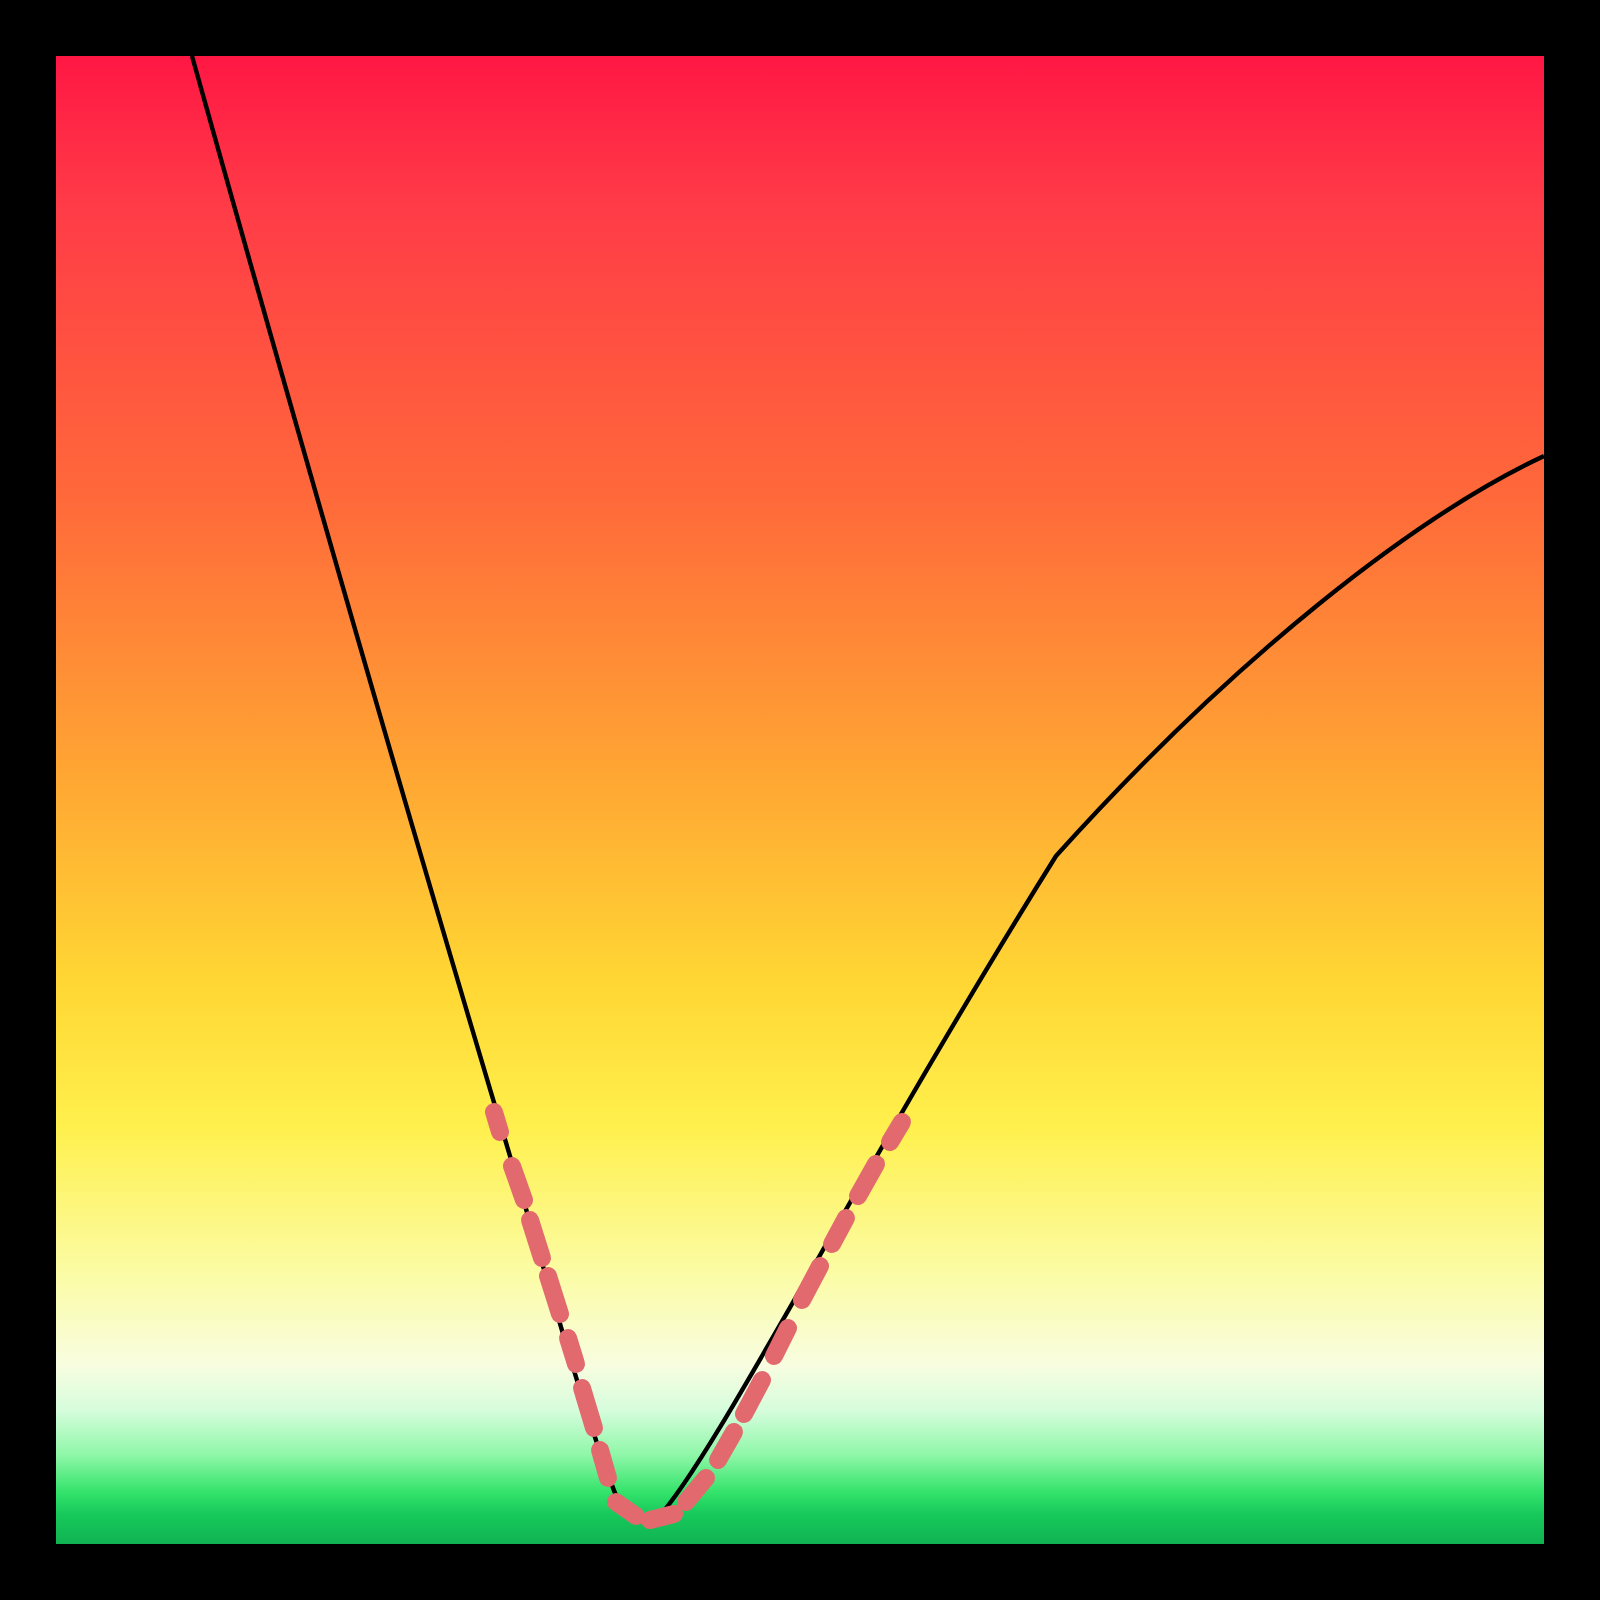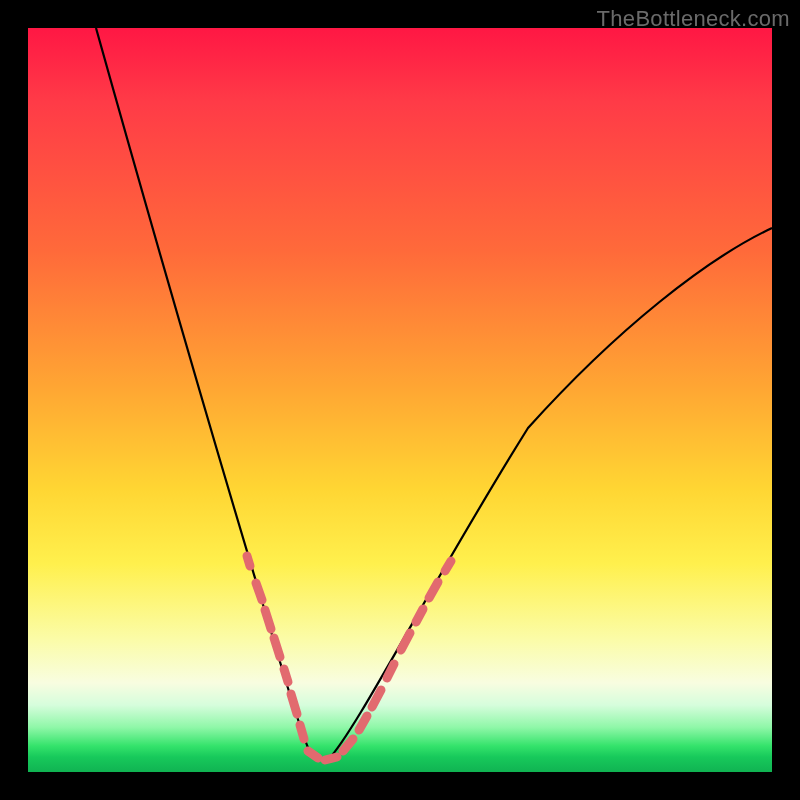--- a/index.html
+++ b/index.html
@@ -56,21 +56,20 @@
     left: 0;
     top: 0;
     width: 744px;
     height: 744px;
   }
 </style>
 </head>
 <body>
 
 <div class="frame">
-  <div class="watermark">TheBottleneck.com</div>
 
   <div class="plot-area">
     <svg class="curve-layer" viewBox="0 0 744 744">
 
       <path d="M 68 0
                C 110 150, 170 360, 230 560
                C 250 625, 267 690, 283 727
                L 300 732
                C 330 700, 400 560, 500 400
                C 590 300, 680 230, 744 200" fill="none" stroke="#000" stroke-width="2.2"></path>

